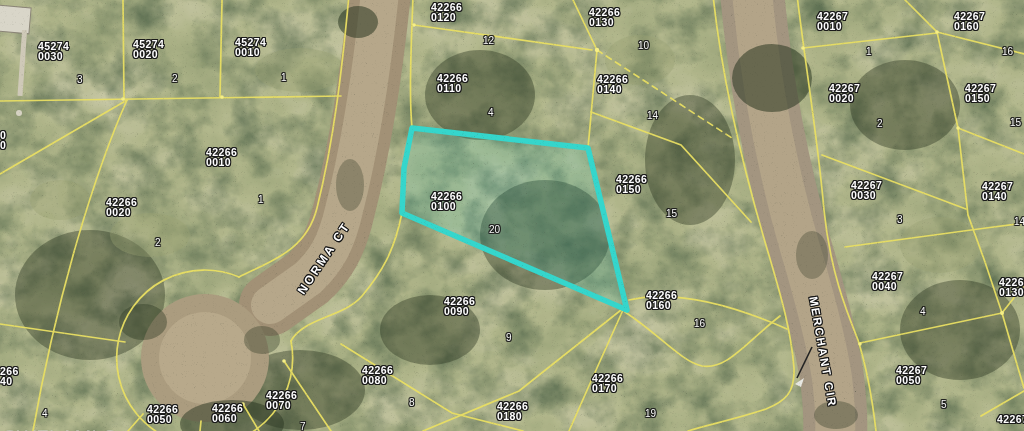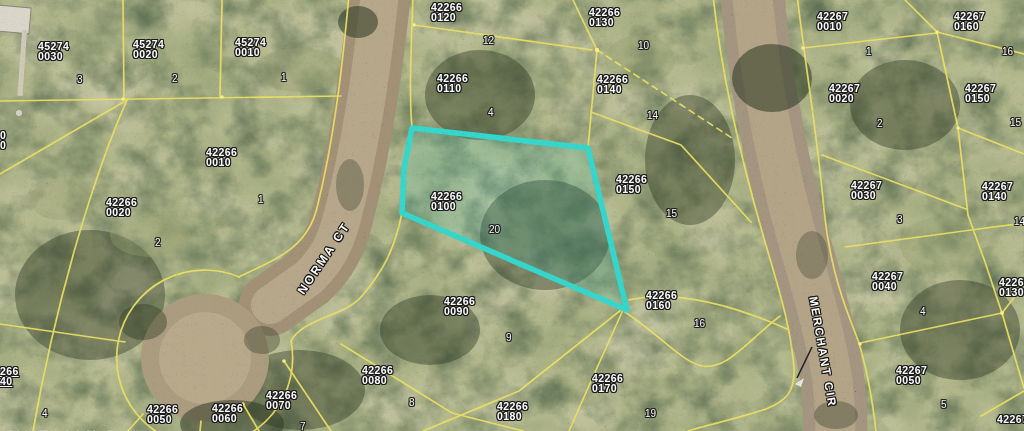--- a/index.html
+++ b/index.html
@@ -186,21 +186,21 @@
       <div class="plabel" style="left: 133px; top: 39px;">45274
 0020</div>
       <div class="plabel" style="left: 235px; top: 37px;">45274
 0010</div>
       <div class="plabel" style="left: 206px; top: 147px;">42266
 0010</div>
       <div class="plabel" style="left: 106px; top: 197px;">42266
 0020</div>
       <div class="plabel" style="left: 0px; top: 130px;">0
 0</div>
-      <div class="plabel" style="left: 0px; top: 366px; text-decoration: underline;">266
+      <div class="plabel" style="left: 0px; top: 366px;">266
 40</div>
       <div class="plabel" style="left: 147px; top: 404px;">42266
 0050</div>
       <div class="plabel" style="left: 212px; top: 403px;">42266
 0060</div>
       <div class="plabel" style="left: 266px; top: 390px;">42266
 0070</div>
       <div class="plabel" style="left: 362px; top: 365px;">42266
 0080</div>
       <div class="plabel" style="left: 444px; top: 296px;">42266

